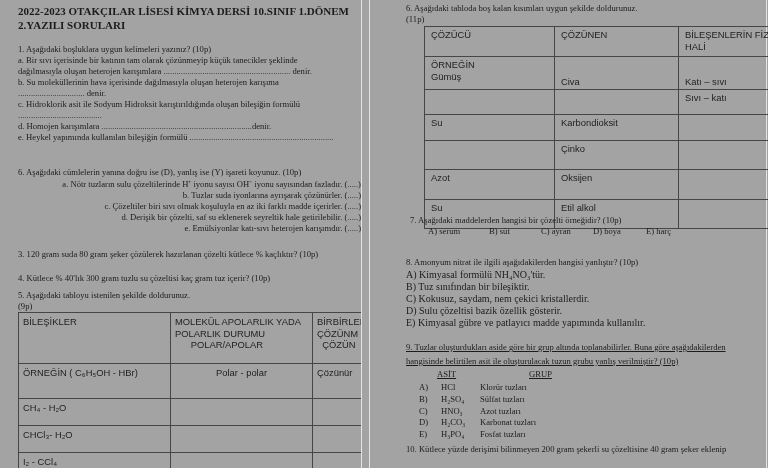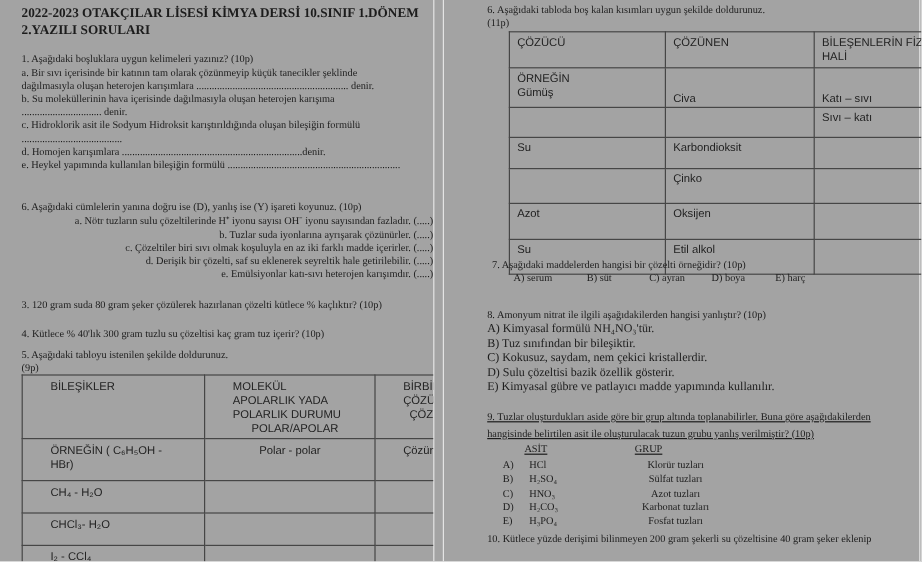--- a/index.html
+++ b/index.html
@@ -14,32 +14,32 @@
   .pre{white-space:pre-line;}
   .prew{white-space:pre-wrap;}
   .nw{white-space:nowrap;}
   .title{font-weight:bold;font-size:11px;line-height:13.5px;white-space:pre-wrap;}
   .body{font-size:8.6px;line-height:11px;}
   .q2i p{font-size:8.6px;line-height:10.9px;white-space:nowrap;text-align:right;}
   table{border-collapse:collapse;table-layout:fixed;}
   td,th{border:1px solid #464646;vertical-align:top;font-weight:normal;text-align:left;
         overflow:hidden;}
   .stable{font-family:"Liberation Sans", sans-serif;font-size:9.4px;line-height:11.5px;color:#222;}
-  .t5 td,.t5 th{padding:3px 23px;}
+  .t5 td,.t5 th{padding:3px 4px;}
   .t6 td,.t6 th{padding:2px 6px;}
   .tc{text-align:center;}
   .vb{vertical-align:bottom;}
   .opts span{position:absolute;font-size:8.6px;white-space:nowrap;}
   .q8i p{font-size:10px;line-height:12px;white-space:nowrap;}
   .q9h{font-size:8.6px;line-height:13.5px;text-decoration:underline;}
   .q9row{position:relative;height:11.8px;font-size:8.6px;}
   .q9row span{position:absolute;white-space:nowrap;}
   .q9letter{left:13px;}
   .q9acid{left:35px;}
-  .q9group{left:74px;width:166px;text-align:center;}
+  .q9group{left:74px;width:166px;text-align:left;}
   .q9head span{position:absolute;text-decoration:underline;font-size:8.6px;padding:0 5px;}
 </style>
 </head>
 <body>
 
 <div class="screen">
 
   <div class="vline" style="left:361px"></div>
   <div class="vline" style="left:369px"></div>
   <div class="vline" style="left:766px"></div>

